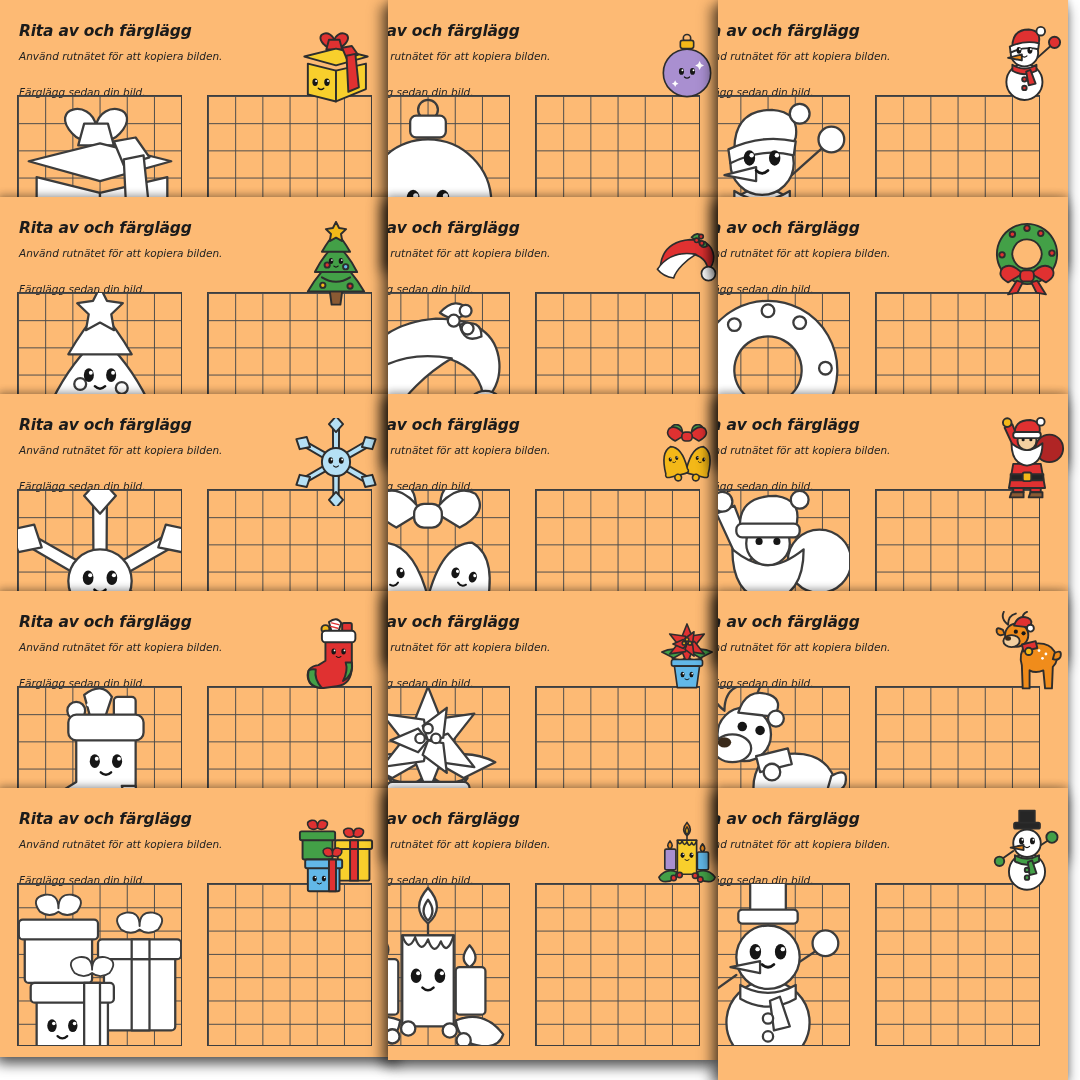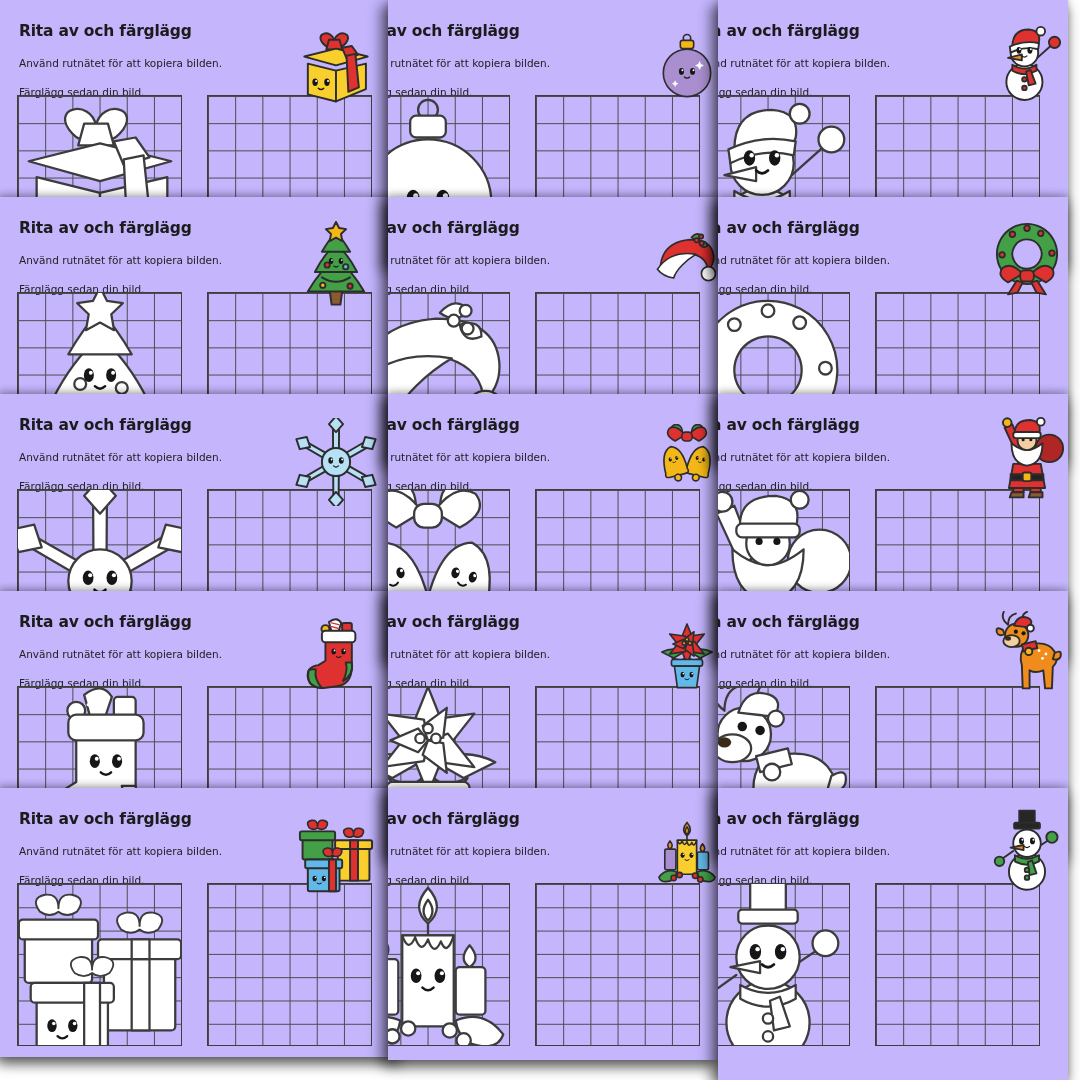--- a/index.html
+++ b/index.html
@@ -16,31 +16,32 @@
     --c-white:#ffffff; --c-orange:#f08c1b; --c-brown:#8a5a33; --c-tan:#f2cfa0;
     --c-black:#262626;
   }
   .sketch {
     --c-red:#fff; --c-darkred:#fff; --c-yellow:#fff; --c-gold:#fff;
     --c-green:#fff; --c-blue:#fff; --c-ice:#fff; --c-purple:#fff;
     --c-white:#fff; --c-orange:#fff; --c-brown:#fff; --c-tan:#fff; --c-black:#fff;
     --ink:#3c3c3c; --sw:1.15;
   }
   .page {
-    position:absolute; background:#c4b5fd; overflow:hidden;
+    position:absolute; background:#fdba74; overflow:hidden;
     box-shadow: 0 -3px 7px rgba(0,0,0,.20), -8px 5px 12px rgba(0,0,0,.40), 0 7px 12px rgba(0,0,0,.42);
+    font-style: italic;
   }
   .content { position:absolute; top:0; width:400px; height:100%; }
   .title {
     position:absolute; left:19px; top:22px; margin:0;
     font-size:15.5px; font-weight:700; letter-spacing:-0.2px; color:#1b1b1b;
     white-space:nowrap;
   }
   .instr {
-    position:absolute; left:19px; top:57px; margin:0;
+    position:absolute; left:19px; top:50px; margin:0;
     font-size:10.5px; color:#222; white-space:nowrap;
   }
   .instr.l2 { top:86px; }
   .grid {
     position:absolute; top:95px; width:165px; height:163px;
     border:1.4px solid #3e3e3e; box-sizing:border-box; overflow:hidden;
     background-image:
       linear-gradient(to right, #4a4a4a 1.1px, transparent 1.1px),
       linear-gradient(to bottom, #4a4a4a 1.1px, transparent 1.1px);
     background-size:27.2px 27.2px;

